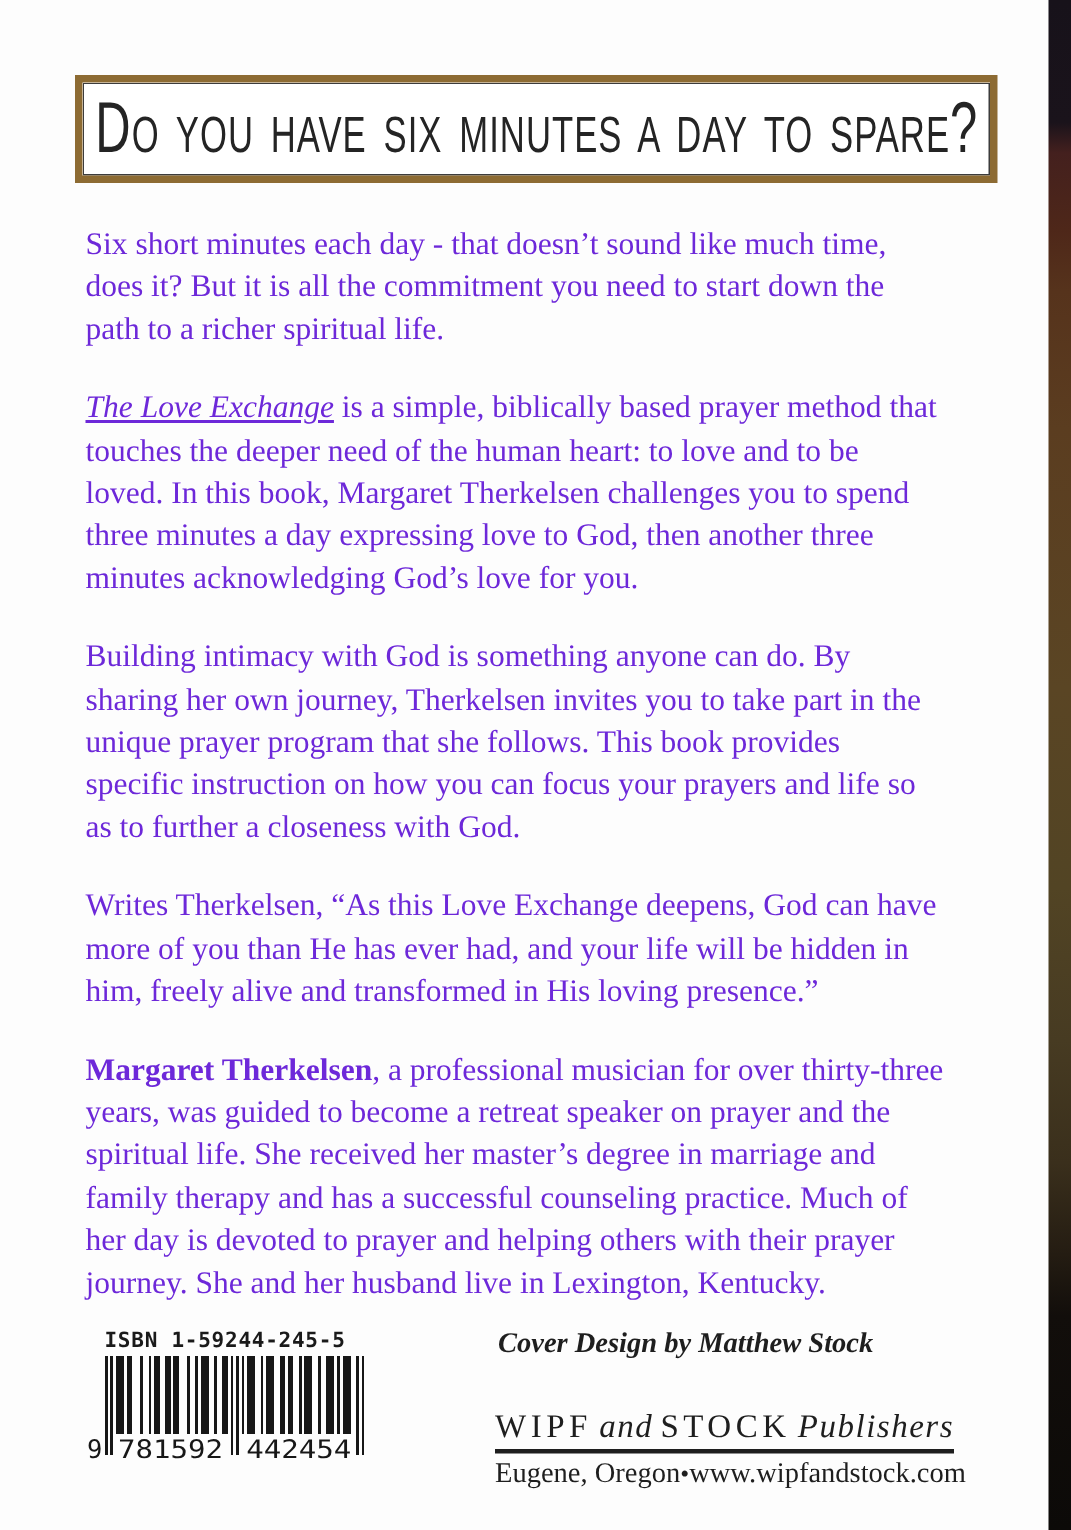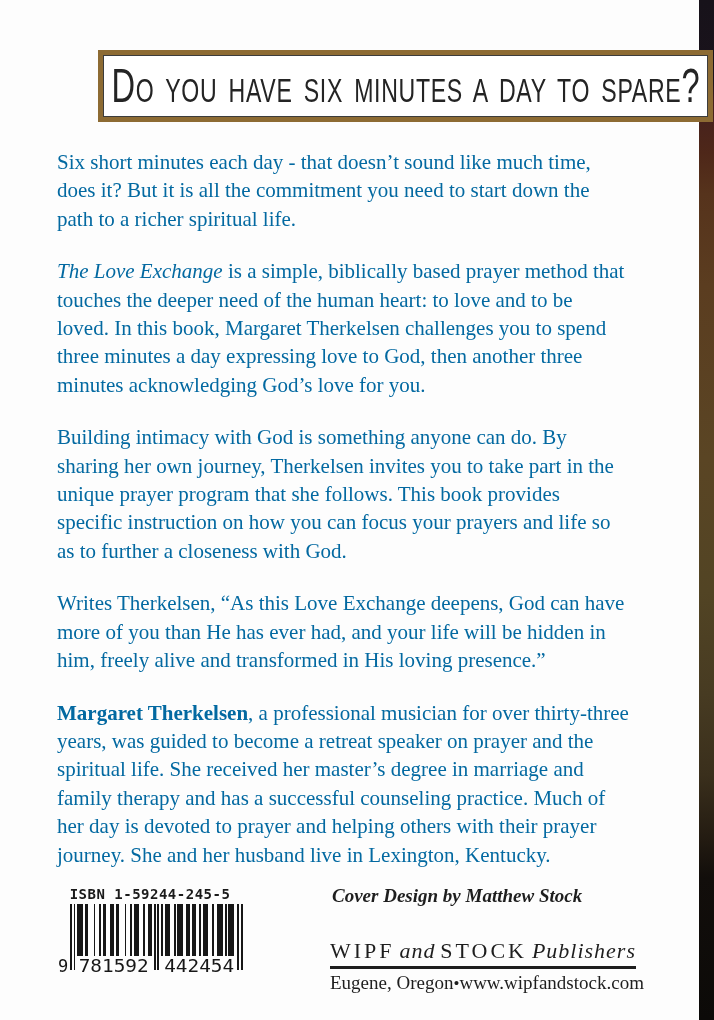--- a/index.html
+++ b/index.html
@@ -31,21 +31,21 @@
   }
   .hl-big{font-size:48px;}
   .hl-small{font-size:34px;}
   .body-copy{
     position:absolute;left:57px;top:148px;color:#2b2b2b;
     font-size:21px;line-height:28.4px;
   }
   .para{margin:0 0 24px 0;}
   .line{white-space:nowrap;}
   .r-bold{font-weight:bold;text-align:center;}
-  .r-italic{font-style:italic;}
+  .r-italic{font-style:italic;text-decoration:underline;}
   .barcode-block{
     position:absolute;left:56px;top:886px;width:188px;
     text-align:center;color:#1a1a1a;
   }
   .isbn-label{
     font-family:"DejaVu Sans Mono",monospace;font-weight:bold;
     font-size:14px;letter-spacing:0.5px;margin-bottom:2px;white-space:nowrap;
   }
   .barcode-svg{display:block;margin:0 auto;}
   .barcode-svg rect{fill:#171717;shape-rendering:crispEdges;}
@@ -72,27 +72,27 @@
   }
   .pub-dot{font-size:17px;}
 </style>
 </head>
 <body>
 
 <div class="page">
 
   <div class="spine-strip"></div>
 
-  <div class="headline-box" style="border-color: rgb(141, 107, 51); box-shadow: rgb(60, 60, 60) 0px 0px 0px 1px inset; margin-left: 48px;">
+  <div class="headline-box" style="border-color: rgb(141, 107, 51); box-shadow: rgb(60, 60, 60) 0px 0px 0px 1px inset;">
     <div class="headline">
       <span class="hl-big">D</span><span class="hl-small">O YOU HAVE SIX MINUTES A DAY TO SPARE</span><span class="hl-big">?</span>
     </div>
   </div>
 
-  <div class="body-copy" id="body-copy" style="color: #0369a1;">
+  <div class="body-copy" id="body-copy" style="color: #6d28d9;">
       <div class="para">
         <div class="line"><span>Six short minutes each day - that doesn’t sound like much time,</span></div>
         <div class="line"><span>does it? But it is all the commitment you need to start down the</span></div>
         <div class="line"><span>path to a richer spiritual life.</span></div>
       </div>
       <div class="para">
         <div class="line"><span class="r-italic">The Love Exchange</span><span> is a simple, biblically based prayer method that</span></div>
         <div class="line"><span>touches the deeper need of the human heart: to love and to be</span></div>
         <div class="line"><span>loved. In this book, Margaret Therkelsen challenges you to spend</span></div>
         <div class="line"><span>three minutes a day expressing love to God, then another three</span></div>

